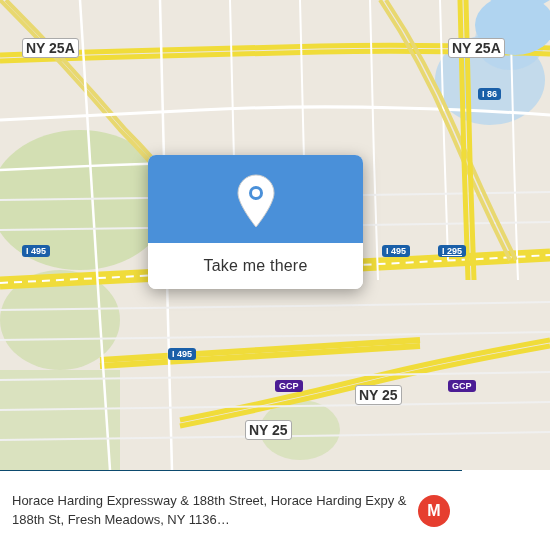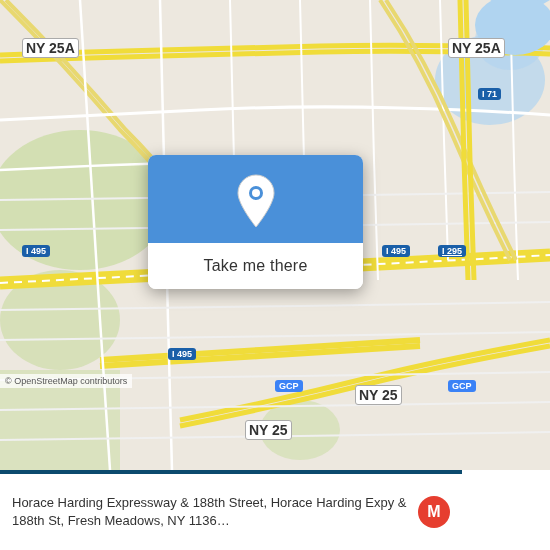--- a/index.html
+++ b/index.html
@@ -67,21 +67,21 @@
     #bottom-bar {
       width: 462px;
       height: 80px;
       background: white;
       position: absolute;
       bottom: 0;
       left: 0;
       display: flex;
       align-items: center;
       padding: 8px 12px;
-      border-top: 4px solid #0c4a6e;
+      border-top: 1px solid #0c4a6e;
     }
 
     #address-text {
       flex: 1;
       font-size: 13px;
       color: #333;
       line-height: 1.4;
     }
 
     #moovit-logo {
@@ -137,21 +137,21 @@
       border-radius: 3px;
       padding: 1px 4px;
       color: white;
       white-space: nowrap;
       z-index: 5;
     }
     .road-label-green {
       position: absolute;
       font-size: 9px;
       font-weight: bold;
-      background: #3b82f6;
+      background: #4c1d95;
       border-radius: 3px;
       padding: 1px 4px;
       color: white;
       white-space: nowrap;
       z-index: 5;
     }
   </style>
 </head>
 <body>
 
@@ -225,21 +225,21 @@
     <span>I 495</span>
   </div>
   <div class="road-label-blue" style="top:348px;left:168px;">
     <span>I 495</span>
   </div>
   <div class="road-label-blue" style="top:245px;left:382px;">
     <span>I 495</span>
   </div>
 
   <div class="road-label-blue" style="top:88px;left:478px;">
-    <span>I 71</span>
+    <span>I 86</span>
   </div>
 
   <div class="road-label-blue" style="top:245px;left:438px;text-decoration:underline;">
     <span>I 295</span>
   </div>
 
   <div class="road-label-green" style="top:380px;left:275px;">
     <span>GCP</span>
   </div>
   <div class="road-label-green" style="top:380px;left:448px;">
@@ -258,23 +258,20 @@
 
       <svg class="pin-icon" viewBox="0 0 48 56">
         <path d="M24 2C14.06 2 6 10.06 6 20C6 32 24 54 24 54C24 54 42 32 42 20C42 10.06 33.94 2 24 2Z" fill="white" stroke="#ccc" stroke-width="1"></path>
         <circle cx="24" cy="20" r="7" fill="#4a90d9"></circle>
         <circle cx="24" cy="20" r="4" fill="white"></circle>
       </svg>
     </div>
     <button id="take-me-there-btn">Take me there</button>
   </div>
 
-  <div id="osm-attribution">
-    <span>© OpenStreetMap contributors</span>
-  </div>
 </div>
 
 <div id="bottom-bar">
   <div id="address-text">Horace Harding Expressway &amp; 188th Street, Horace Harding Expy &amp; 188th St, Fresh Meadows, NY 1136…</div>
   <div id="moovit-logo">
     <div class="moovit-m">
       <span>M</span>
     </div>
   </div>
 </div>

